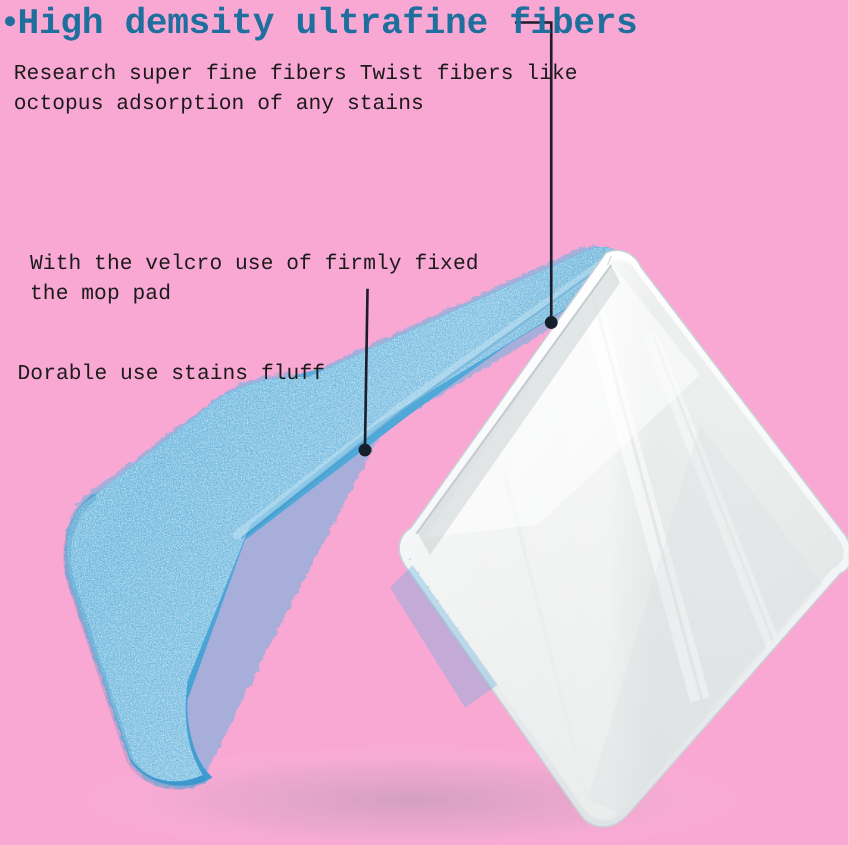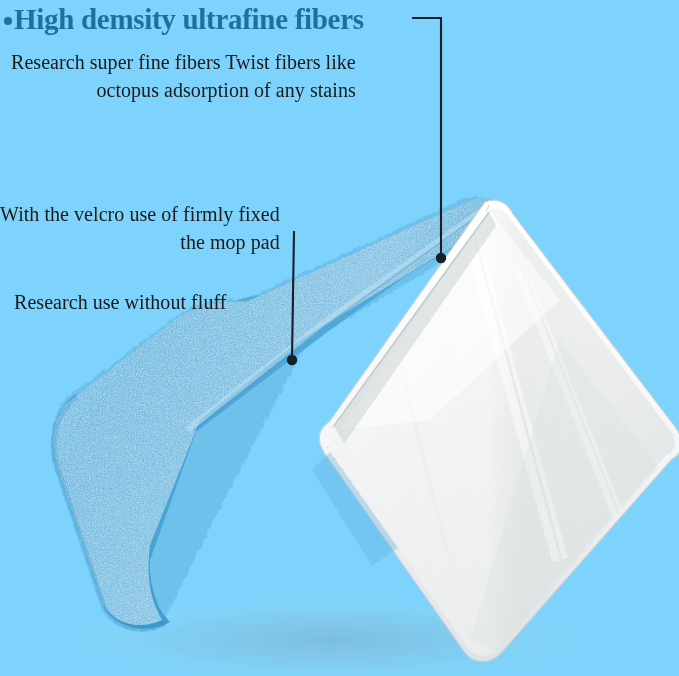--- a/index.html
+++ b/index.html
@@ -5,23 +5,23 @@
 <style>
   html, body {
     margin: 0;
     padding: 0;
     background: #ffffff;
   }
   #stage {
     position: relative;
     width: 679px;
     height: 676px;
-    background: #7dd3fc;
+    background: #f9a8d4;
     overflow: hidden;
-    font-family: Liberation Serif, serif;
+    font-family: Liberation Mono, monospace;
     -webkit-font-smoothing: antialiased;
   }
 
   
   #product {
     position: absolute;
     left: 0;
     top: 0;
     width: 679px;
     height: 676px;
@@ -43,32 +43,31 @@
     width: 8px;
     height: 8px;
     border-radius: 50%;
     background: #1f6f9e;
     vertical-align: middle;
     margin-right: 2px;
     margin-bottom: 3px;
   }
   .body-text {
     position: absolute;
-    font-size: 20px;
+    font-size: 17px;
     color: #1a1a1a;
     line-height: 1.42;
     white-space: pre-line;
     letter-spacing: 0.05px;
-    text-align: right;
   }
 
   #heading-1 { left: 4px;  top: 4px; }
   #body-1    { left: 11px; top: 48px; }
   #heading-2 { left: 4px;  top: 164px; }
-  #body-2    { left: 0; top: 200px; }
+  #body-2    { left: 24px; top: 200px; }
   #body-3    { left: 14px; top: 288px; }
 
   
   #leaders {
     position: absolute;
     left: 0;
     top: 0;
     width: 679px;
     height: 676px;
     pointer-events: none;
@@ -347,15 +346,15 @@
 
   <div class="heading" id="heading-1">
     <span class="bullet"></span><span>High demsity ultrafine fibers</span>
   </div>
   <div class="body-text" id="body-1">Research super fine fibers Twist fibers like
 octopus adsorption of any stains</div>
 
   <div class="body-text" id="body-2">With the velcro use of firmly fixed
 the mop pad</div>
 
-  <div class="body-text" id="body-3">Research use without fluff</div>
+  <div class="body-text" id="body-3">Dorable use stains fluff</div>
 
 </div>
 
 </body></html>

